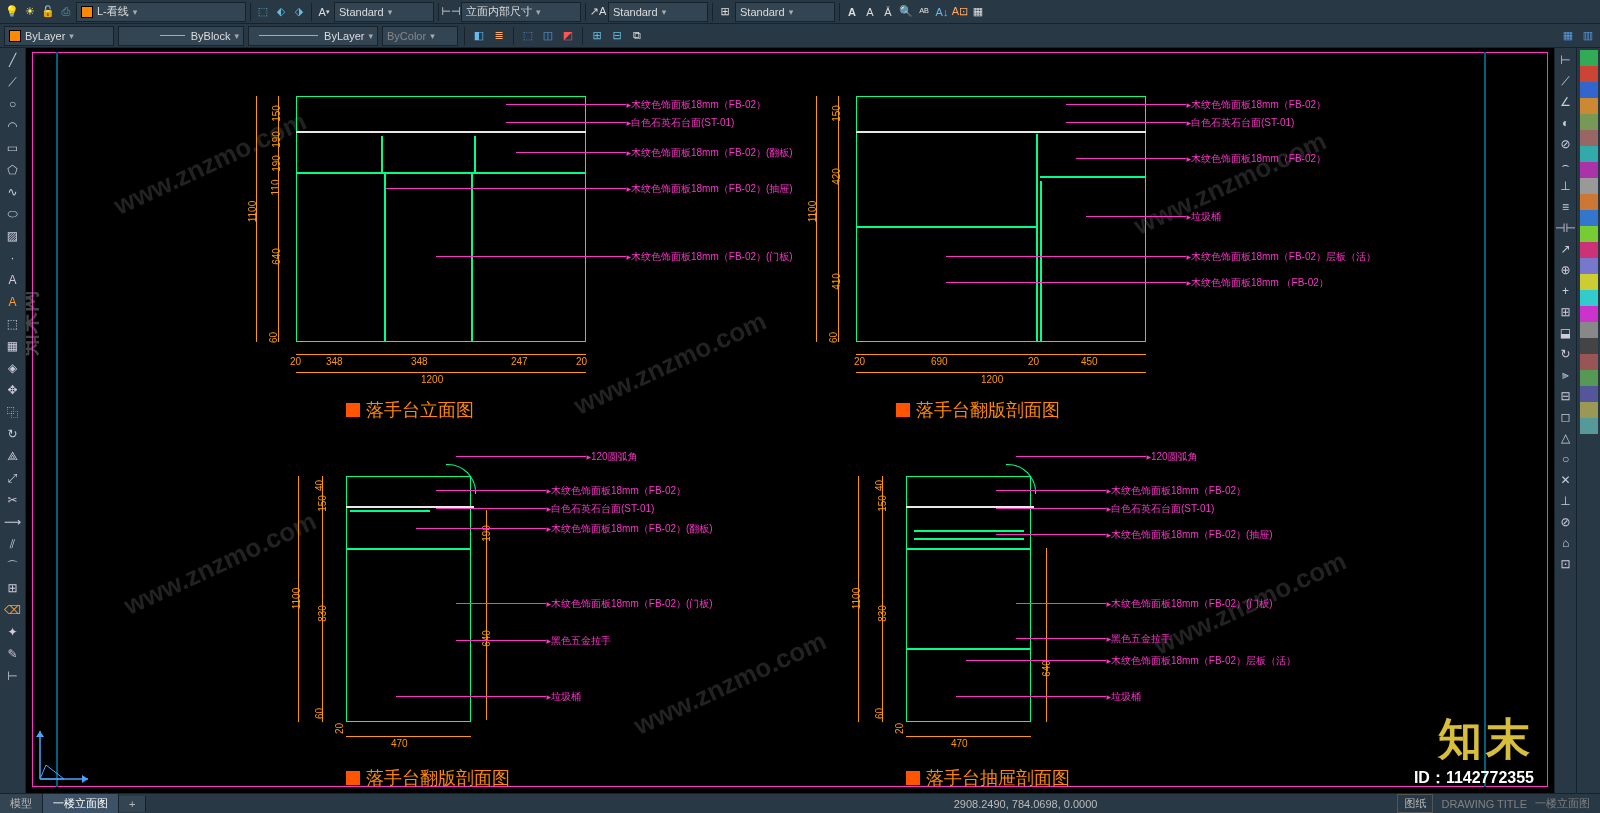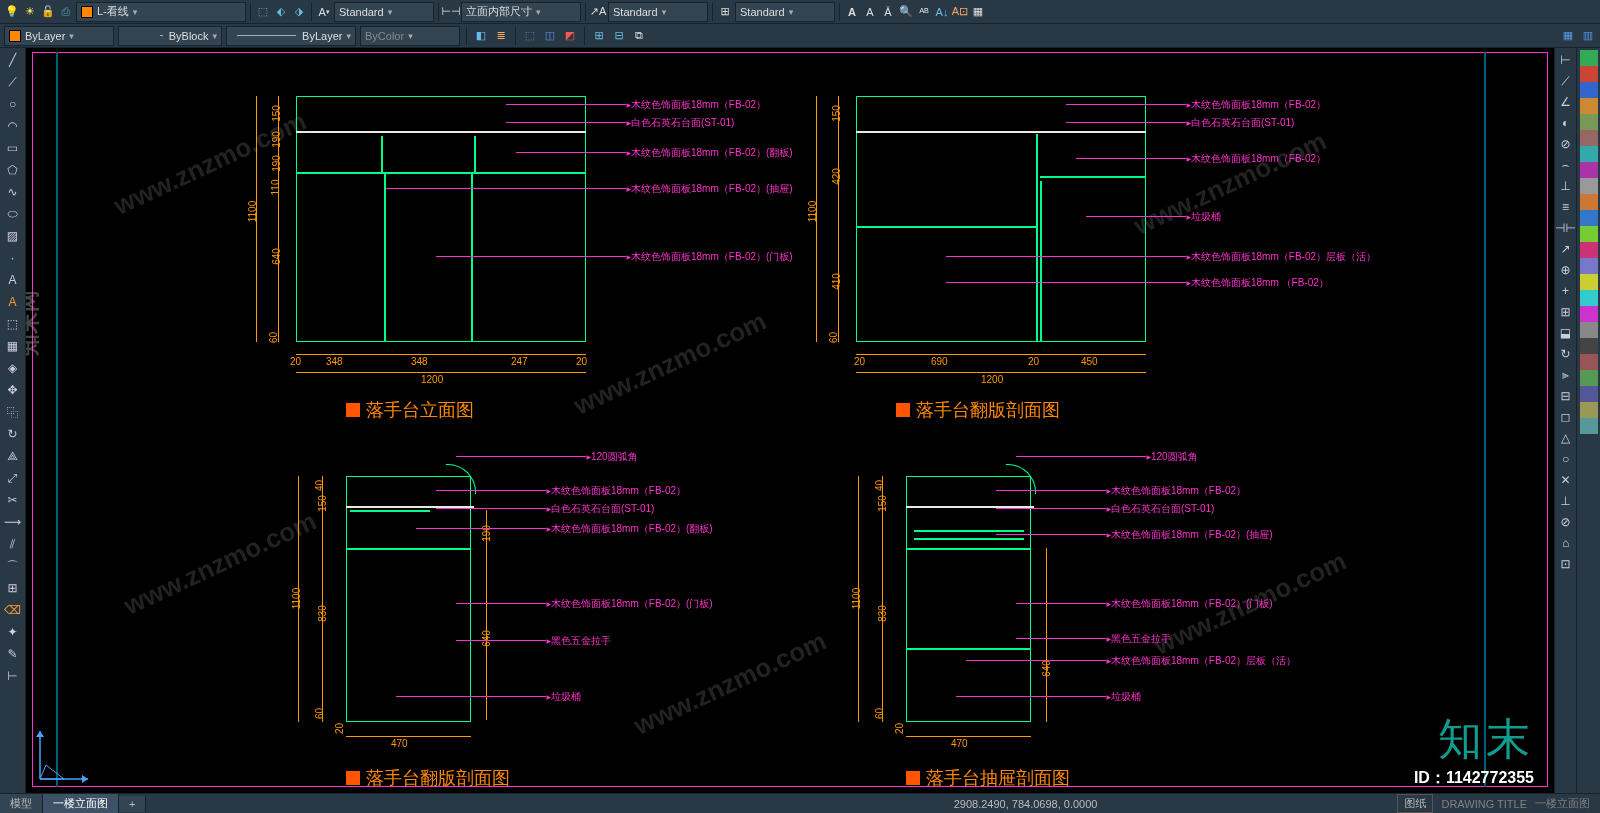--- a/index.html
+++ b/index.html
@@ -34,21 +34,21 @@
   .dim-line.v { width:1px; }
   .cab { position:absolute; border:1.5px solid #00ff88; }
   .cab-line { position:absolute; background:#00ff88; }
   .leader { position:absolute; height:1px; background:#ff33cc; }
   .white-line { position:absolute; background:#e8e8e8; }
   .overlay-zm { position:absolute; color:rgba(136,136,136,0.25); font-size:26px; font-weight:bold; transform:rotate(-25deg); pointer-events:none;}
   .frame-border { position:absolute; border:1px solid #ff33cc; pointer-events:none;}
   .vp { position:absolute; border:1px solid #005f7a;}
   .ucs { position:absolute; left:8px; bottom:8px; width:60px; height:60px;}
   .ucs svg line { stroke:#4aa3ff; stroke-width:1.5;}
-  .wm-logo { position:absolute; right:20px; bottom:24px; color:#14b8a6; opacity:.85; font-size:44px; font-weight:normal; letter-spacing:4px;}
+  .wm-logo { position:absolute; right:20px; bottom:24px; color:#fde047; opacity:.85; font-size:44px; font-weight:bold; letter-spacing:4px;}
   .wm-id { position:absolute; right:20px; bottom:4px; color:#fff; font-size:16px; font-weight:bold;}
   .gray { color:#808080; }
   .arrow-r::after { content:"▶"; color:#ff33cc; font-size:6px; position:absolute; right:-5px; top:-3px;}
 </style>
 </head>
 <body>
 
 <div class="toolbar">
   <span class="ico" style="color:#ffcc00">💡</span>
   <span class="ico" style="color:#ffee66">☀</span>
@@ -97,31 +97,31 @@
   <span class="ico" style="color:#fa6">A⊡</span>
   <span class="ico" style="color:#ddd">▦</span>
 </div>
 
 <div class="toolbar2">
   <div class="combo" style="width:110px;">
     <span class="layer-sw"></span>
     <span>ByLayer</span>
     <span class="chev">▾</span>
   </div>
-  <div class="combo" style="width:104px;padding-left:35px;">
+  <div class="combo" style="width:126px;padding-left:35px;">
     <span class="lineimg"></span>
     <span>ByBlock</span>
     <span class="chev">▾</span>
   </div>
   <div class="combo" style="width:130px;">
     <span class="lineimg"></span>
     <span>ByLayer</span>
     <span class="chev">▾</span>
   </div>
-  <div class="combo" style="width:100px; color:#888;">
+  <div class="combo" style="width:76px; color:#888;">
     <span>ByColor</span>
     <span class="chev">▾</span>
   </div>
   <div class="sep"></div>
   <span class="ico" style="color:#6be">◧</span>
   <span class="ico" style="color:#fa6">≣</span>
   <div class="sep"></div>
   <span class="ico" style="color:#59d">⬚</span>
   <span class="ico" style="color:#59d">◫</span>
   <span class="ico" style="color:#f55">◩</span>

